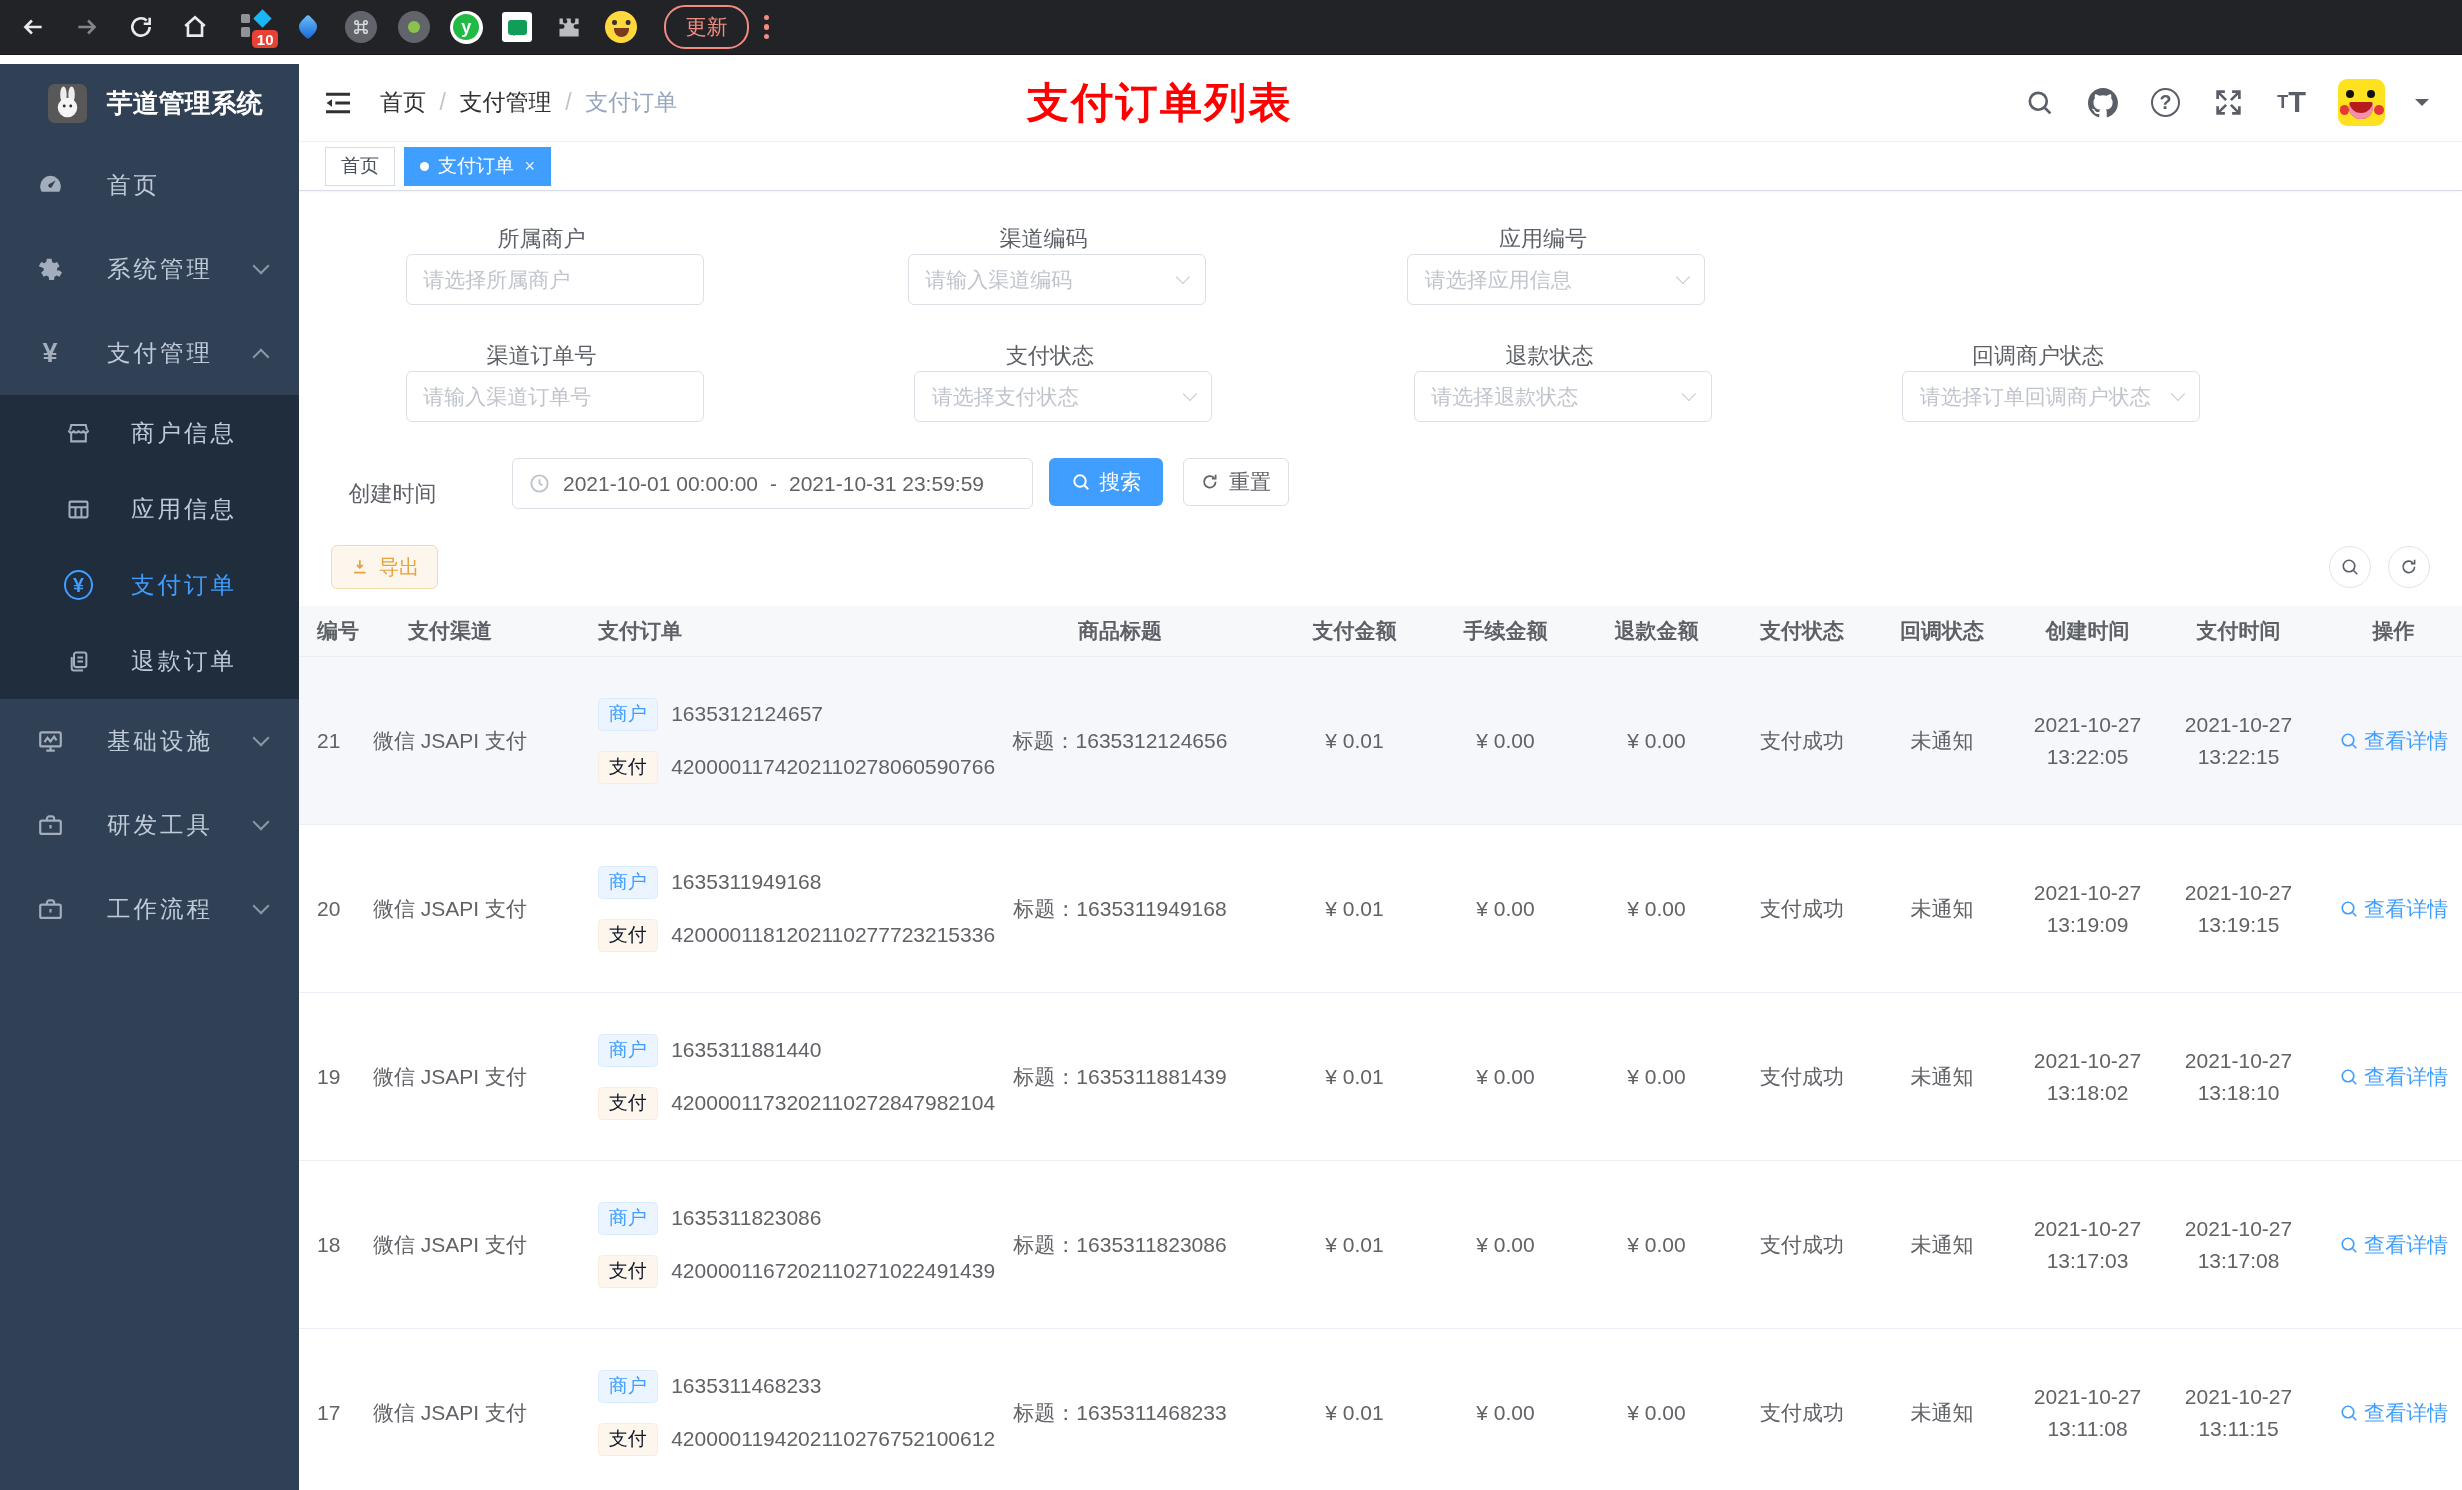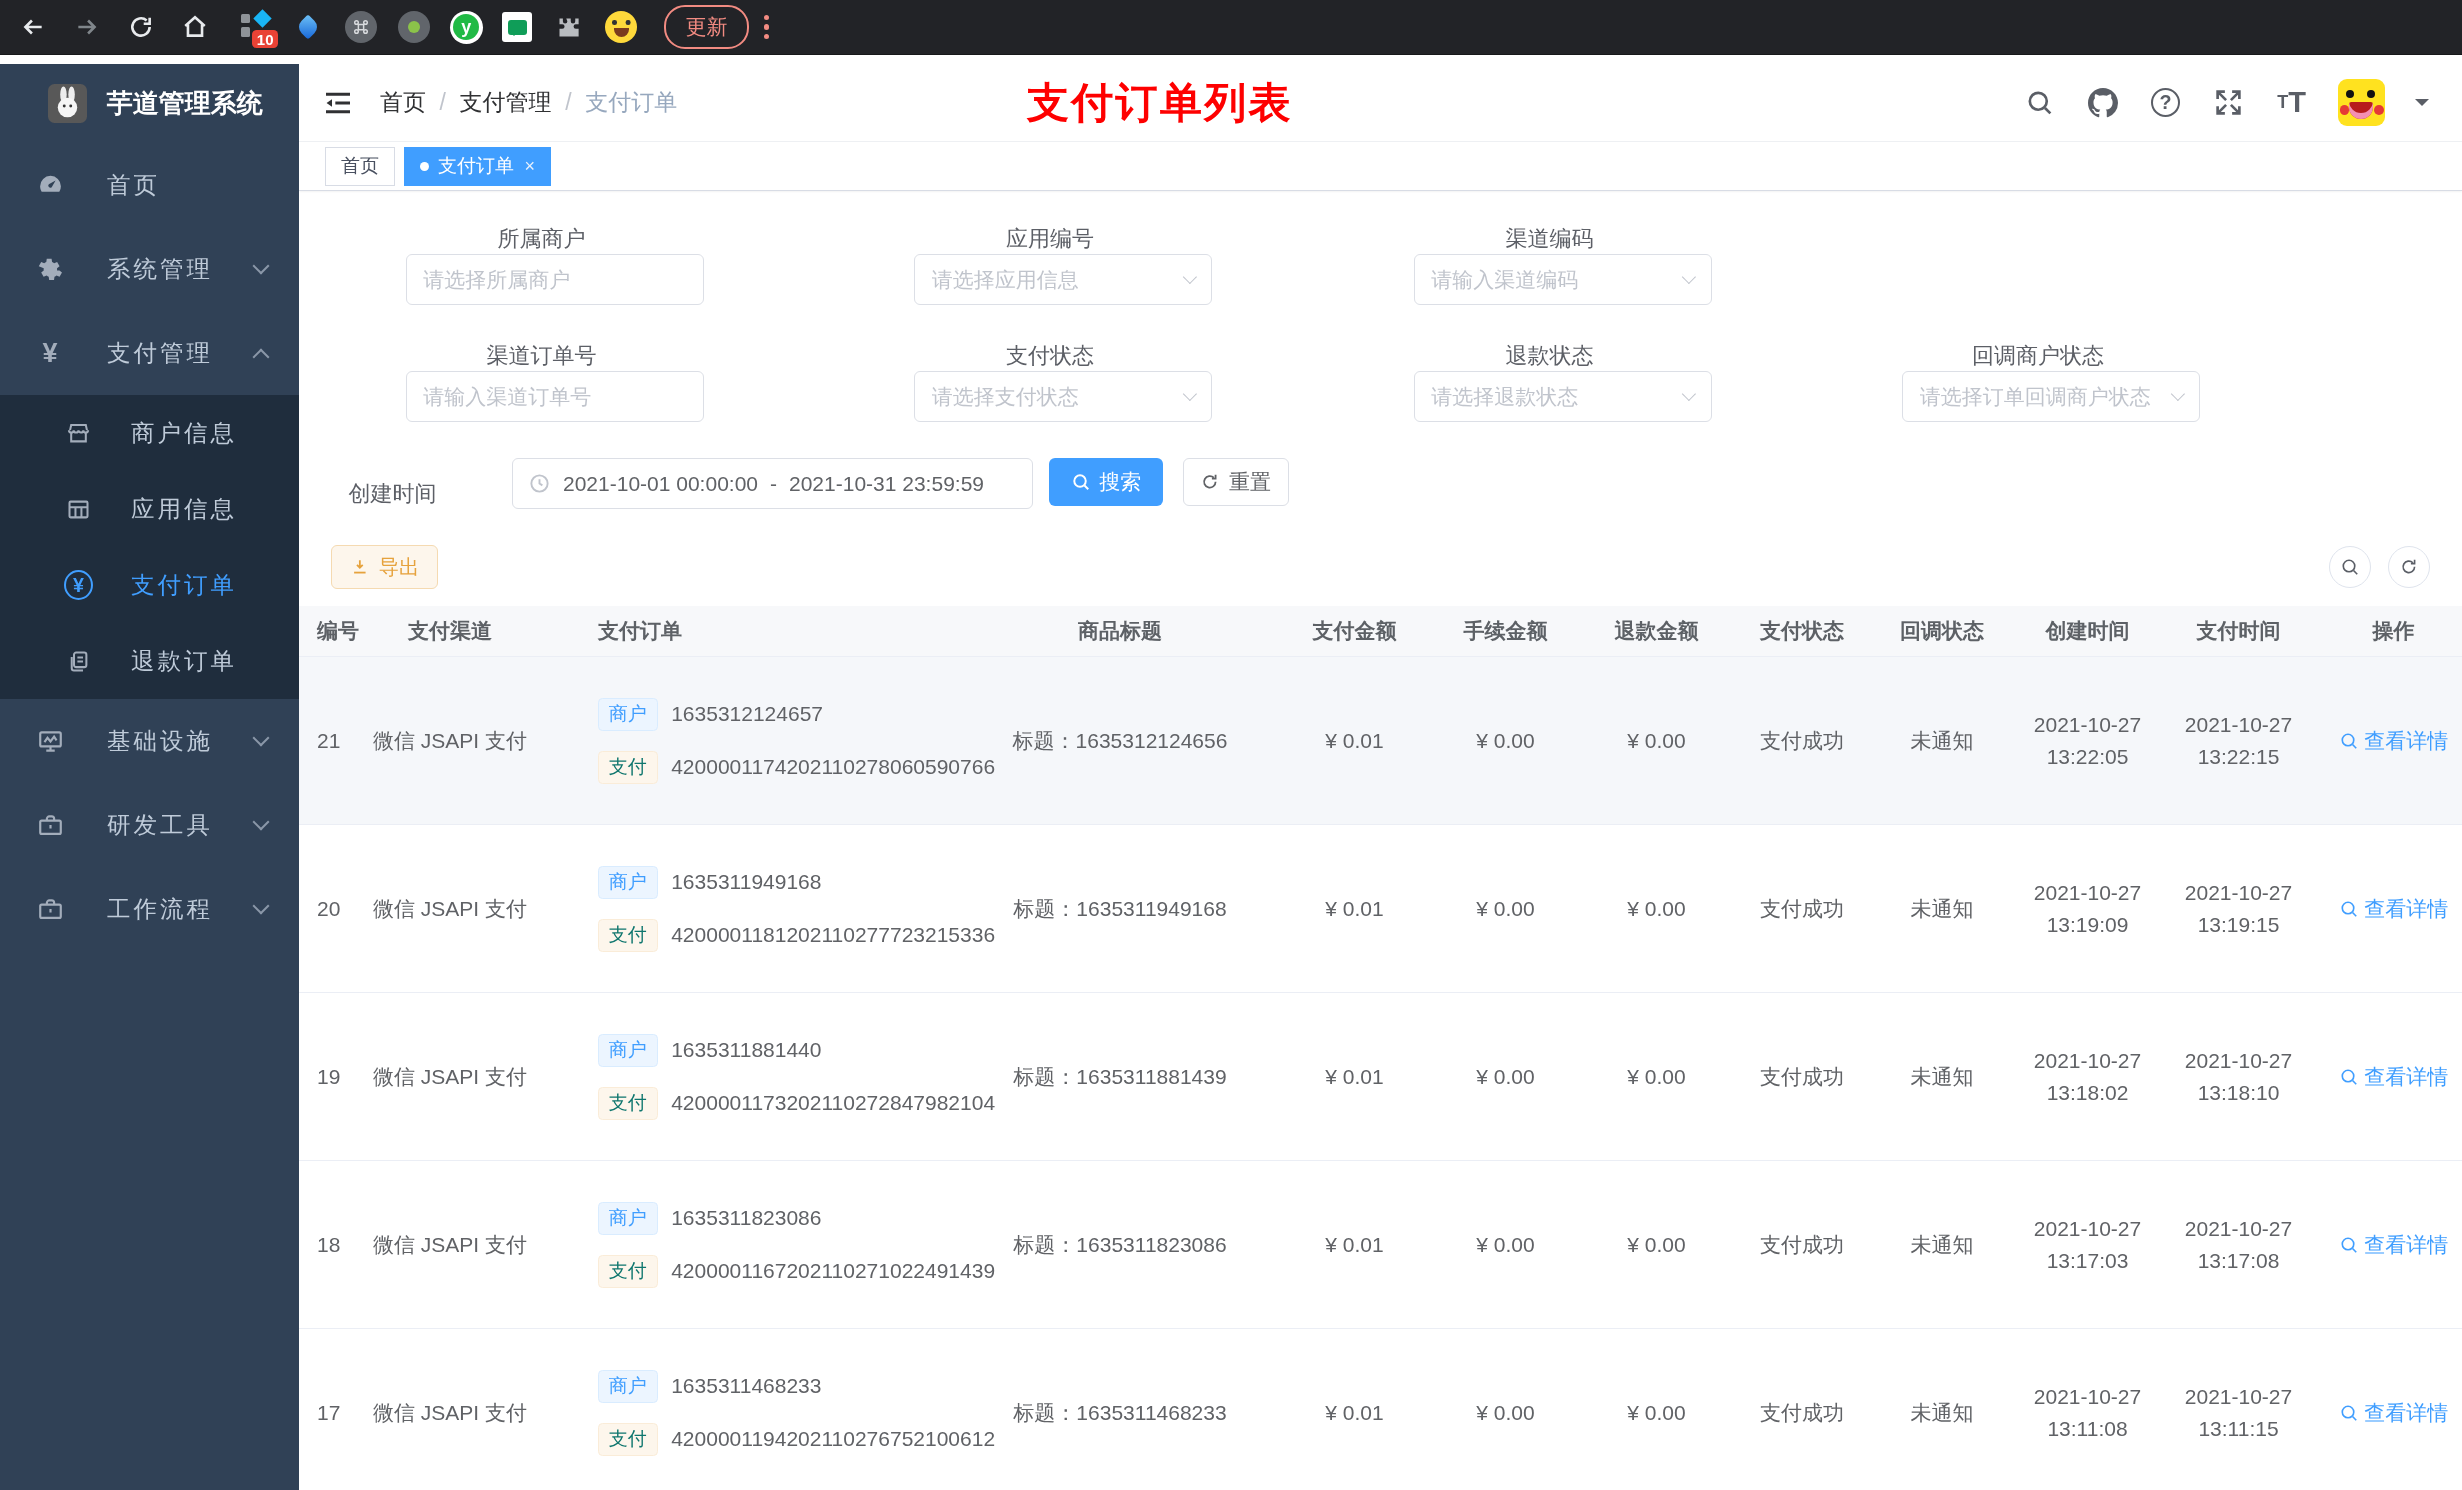--- a/index.html
+++ b/index.html
@@ -140,21 +140,21 @@
   .th.c1 { justify-content:flex-start; padding-left:18px; }
   .th.c3 { justify-content:flex-start; padding-left:61px; }
   .tr { height:168px; border-bottom:0.8px solid #ebeef5; background:#fff; }
   .tbody .tr:first-child { background:#f5f7fa; }
   .td { display:flex; align-items:center; justify-content:center; white-space:nowrap; }
   .td.c1 { justify-content:flex-start; padding-left:18px; }
   .td.c3 { flex-direction:column; align-items:flex-start; justify-content:center; gap:19.7px; padding-left:61px; }
   .order-line { display:flex; align-items:center; gap:13.6px; }
   .tag { font-size:19px; padding:5.3px 9.8px; border-radius:4.5px; line-height:1.1; }
   .tag-m { color:#409eff; background:#ecf5ff; border:0.8px solid #d9ecff; }
-  .tag-p { color:#0f766e; background:#fdf6ec; border:0.8px solid #faecd8; }
+  .tag-p { color:#0f172a; background:#fdf6ec; border:0.8px solid #faecd8; }
   .td.dates { flex-direction:column; gap:7.6px; line-height:1.15; }
   .op-link { color:#409eff; display:flex; align-items:center; gap:6px; cursor:pointer; }
 </style>
 </head>
 <body>
 
 <div class="browser-bar">
   <div class="nav-btn">
     <svg width="26" height="26" viewBox="0 0 24 24" fill="none" stroke="currentColor" stroke-width="2.4">
         <path d="M20 12H5M11 6l-6 6 6 6"></path>
@@ -396,31 +396,31 @@
     </div>
 
     <div class="filters">
       <div class="f-row">
         <div class="f-item w1">
           <span class="f-label">所属商户</span>
           <div class="f-control">
             <input placeholder="请选择所属商户" style="">
           </div>
         </div>
+        <div class="f-item w3">
+          <span class="f-label">渠道编码</span>
+          <div class="f-control">
+            <span class="sel-ph">请输入渠道编码</span>
+            <span class="sel-arrow"></span>
+          </div>
+        </div>
         <div class="f-item w2">
           <span class="f-label">应用编号</span>
           <div class="f-control">
             <span class="sel-ph">请选择应用信息</span>
-            <span class="sel-arrow"></span>
-          </div>
-        </div>
-        <div class="f-item w3">
-          <span class="f-label">渠道编码</span>
-          <div class="f-control">
-            <span class="sel-ph">请输入渠道编码</span>
             <span class="sel-arrow"></span>
           </div>
         </div>
       </div>
       <div class="f-row">
         <div class="f-item w1">
           <span class="f-label">渠道订单号</span>
           <div class="f-control">
             <input placeholder="请输入渠道订单号" style="">
           </div>

